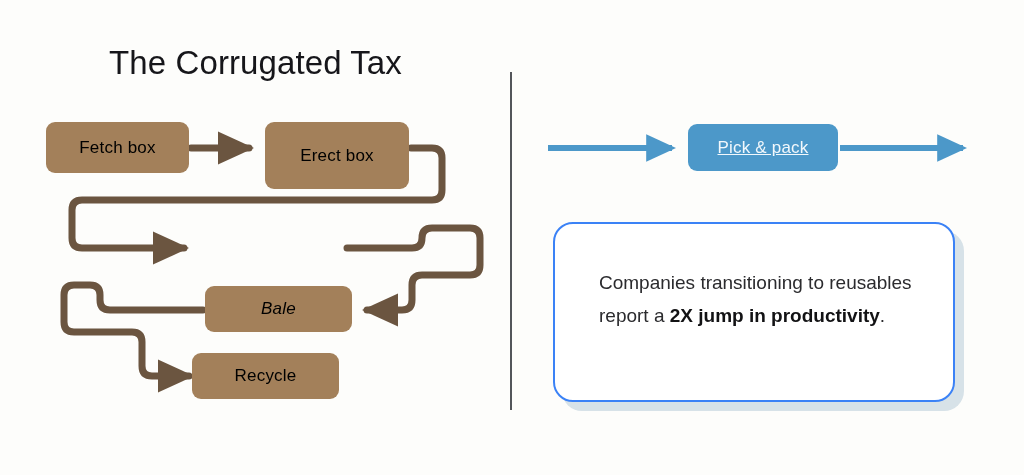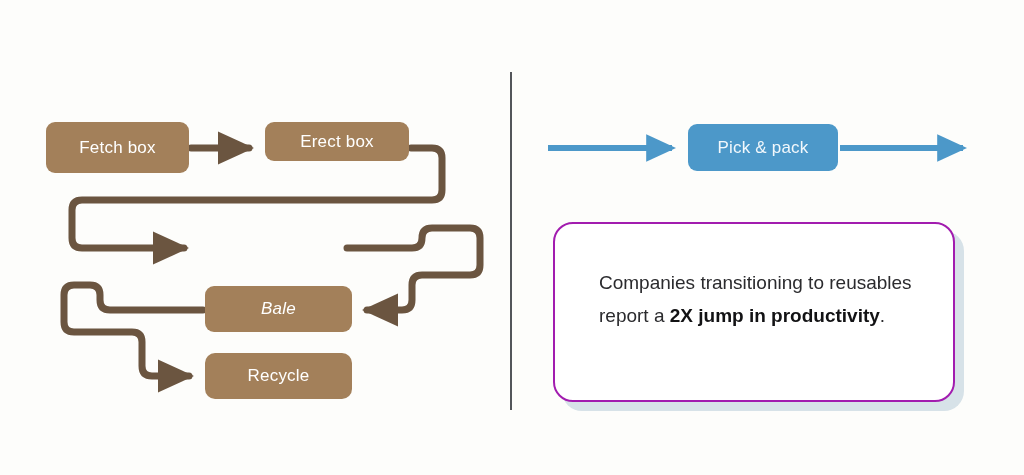--- a/index.html
+++ b/index.html
@@ -41,28 +41,28 @@
     background: #53565A;
   }
 
   
   .pbox {
     position: absolute;
     border-radius: 9px;
     display: flex;
     align-items: center;
     justify-content: center;
-    color: #ffffff;
+    color: #000000;
     font-size: 17px;
     font-weight: 400;
     letter-spacing: 0.2px;
     box-sizing: border-box;
   }
   .pbox.brown { background: #A3805A; }
-  .pbox.blue  { background: #4C98C9; color: #F2F8FC; }
+  .pbox.blue  { background: #4C98C9; color: #F2F8FC; text-decoration: underline; }
 
   
   #wires {
     position: absolute;
     left: 0; top: 0;
     width: 1024px;
     height: 475px;
     pointer-events: none;
   }
 
@@ -77,40 +77,41 @@
     background: #D7E2E8;
   }
   #card {
     position: absolute;
     left: 553px;
     top: 222px;
     width: 402px;
     height: 180px;
     border-radius: 20px;
     background: #FFFFFF;
-    border: 2px solid #a21caf;
+    border: 2px solid #3b82f6;
     box-sizing: border-box;
   }
   #card-text {
     position: absolute;
     left: 44px;
     top: 42px;
     width: 320px;
     font-size: 19px;
     line-height: 33px;
     color: #2B2B2E;
     font-weight: 400;
   }
   #card-text b { font-weight: 700; color: #121214; }
 </style>
 </head>
 <body>
 
 <div id="canvas">
 
+  <div class="panel-title" id="title-left">The Corrugated Tax</div>
 
   <div id="divider"></div>
 
   <svg id="wires" viewBox="0 0 1024 475" xmlns="http://www.w3.org/2000/svg">
     <defs>
       <marker id="arrow-brown" viewBox="0 0 10 10" refX="8.6" refY="5" markerWidth="5.2" markerHeight="5.2" orient="auto-start-reverse">
         <path d="M 0 0.4 L 10 5 L 0 9.6 z" fill="#6B5540"></path>
       </marker>
       <marker id="arrow-blue" viewBox="0 0 10 10" refX="8.6" refY="5" markerWidth="5.0" markerHeight="5.0" orient="auto-start-reverse">
         <path d="M 0 0.4 L 10 5 L 0 9.6 z" fill="#4C98C9"></path>
@@ -135,23 +136,23 @@
 
     <g fill="none" stroke="#4C98C9" stroke-width="6" stroke-linecap="butt" stroke-linejoin="round">
 
       <path d="M 548 148 L 672 148" marker-end="url(#arrow-blue)"></path>
 
       <path d="M 840 148 L 963 148" marker-end="url(#arrow-blue)"></path>
     </g>
   </svg>
 
   <div class="pbox brown" style="left:46px;  top:122px; width:143px; height:51px;">Fetch box</div>
-  <div class="pbox brown" style="left:265px; top:122px; width:144px; height:39px;">Erect box</div>
+  <div class="pbox brown" style="left:265px; top:122px; width:144px; height:67px;">Erect box</div>
   <div class="pbox brown" style="left:205px; top:286px; width:147px; height:46px;font-style:italic;">Bale</div>
-  <div class="pbox brown" style="left:205px; top:353px; width:147px; height:46px;border-radius:10px;">Recycle</div>
+  <div class="pbox brown" style="left:192px; top:353px; width:147px; height:46px;">Recycle</div>
 
   <div class="pbox blue" style="left:688px; top:124px; width:150px; height:47px;">Pick &amp; pack</div>
 
   <div id="card-shadow"></div>
   <div id="card">
     <div id="card-text">
       <span>Companies transitioning to reusables report a </span><b>2X jump in productivity</b><span>.</span>
     </div>
   </div>
 

